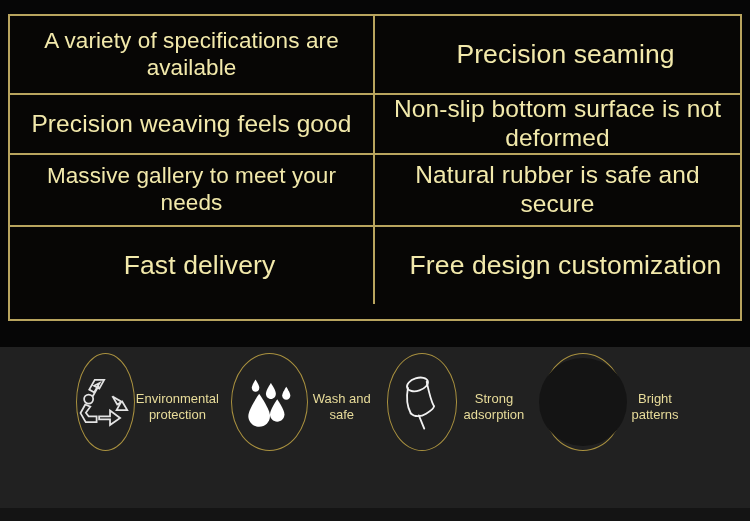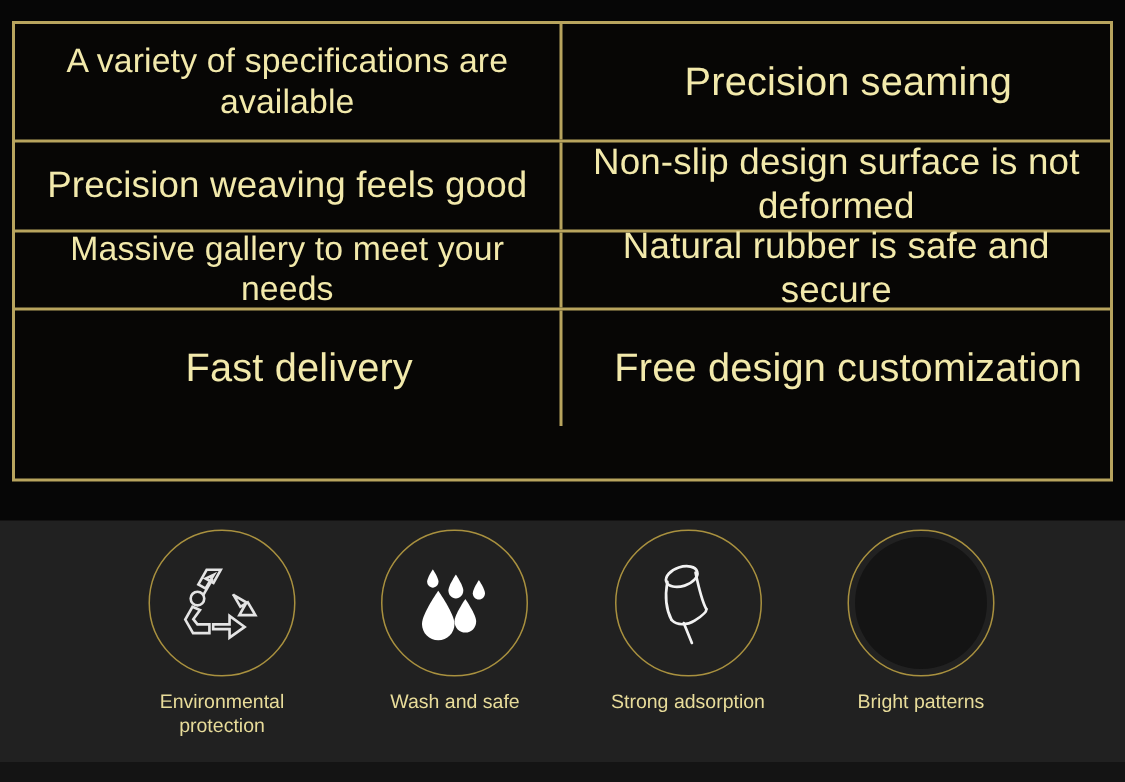--- a/index.html
+++ b/index.html
@@ -44,21 +44,21 @@
   }
   .trow {
     display: flex;
     flex: 0 0 auto;
     border-bottom: 2px solid #b8a45e;
     box-sizing: border-box;
   }
   .trow:last-child { border-bottom: none; }
   .trow.r1 { height: 79px; }
   .trow.r2 { height: 60px; }
-  .trow.r3 { height: 52px; justify-content: flex-end; }
+  .trow.r3 { height: 72px; justify-content: flex-end; }
   .trow.r4 { height: 77px; border-radius: 13px; }
 
   .tcell {
     flex: 1 1 50%;
     box-sizing: border-box;
     display: flex;
     align-items: center;
     justify-content: center;
     text-align: center;
     color: #f2e9ab;
@@ -96,21 +96,20 @@
     top: 6px;
     width: 610px;
     height: 150px;
     display: flex;
     align-items: flex-start;
     justify-content: space-between;
   }
   .icon-item {
     width: 144px;
     display: flex;
-    flex-direction: column;
     align-items: center;
   }
   .icon-circle {
     width: 96px;
     height: 96px;
     border-radius: 50%;
     border: 1px solid #a9913f;
     display: flex;
     align-items: center;
     justify-content: center;
@@ -156,21 +155,21 @@
   <div class="table-panel">
     <div class="feature-table">
 
       <div class="trow r1">
         <div class="tcell left fs-22">A variety of specifications are available</div>
         <div class="tcell fs-26">Precision seaming</div>
       </div>
 
       <div class="trow r2">
         <div class="tcell left fs-24">Precision weaving feels good</div>
-        <div class="tcell fs-24">Non-slip design surface is not deformed</div>
+        <div class="tcell fs-24">Non-slip bottom surface is not deformed</div>
       </div>
 
       <div class="trow r3">
         <div class="tcell left fs-22">Massive gallery to meet your needs</div>
         <div class="tcell fs-24">Natural rubber is safe and secure</div>
       </div>
 
       <div class="trow r4">
         <div class="tcell left fs-26">Fast delivery</div>
         <div class="tcell fs-26">Free design customization</div>

